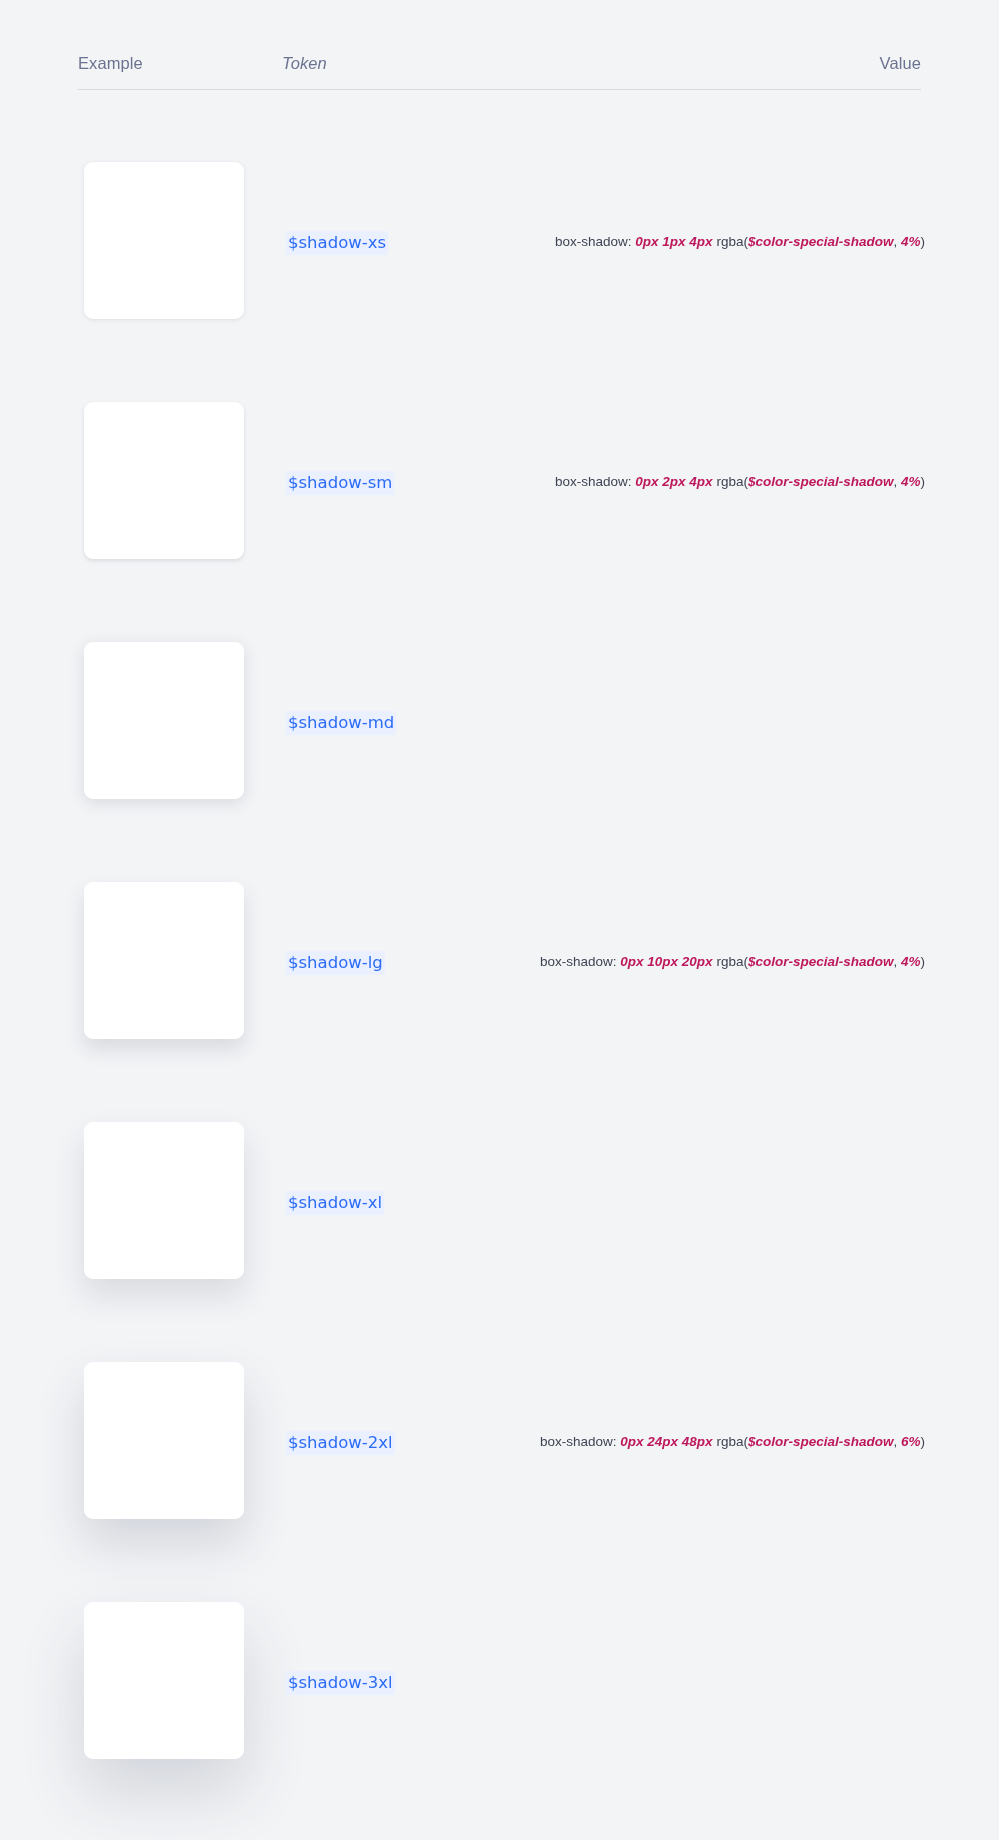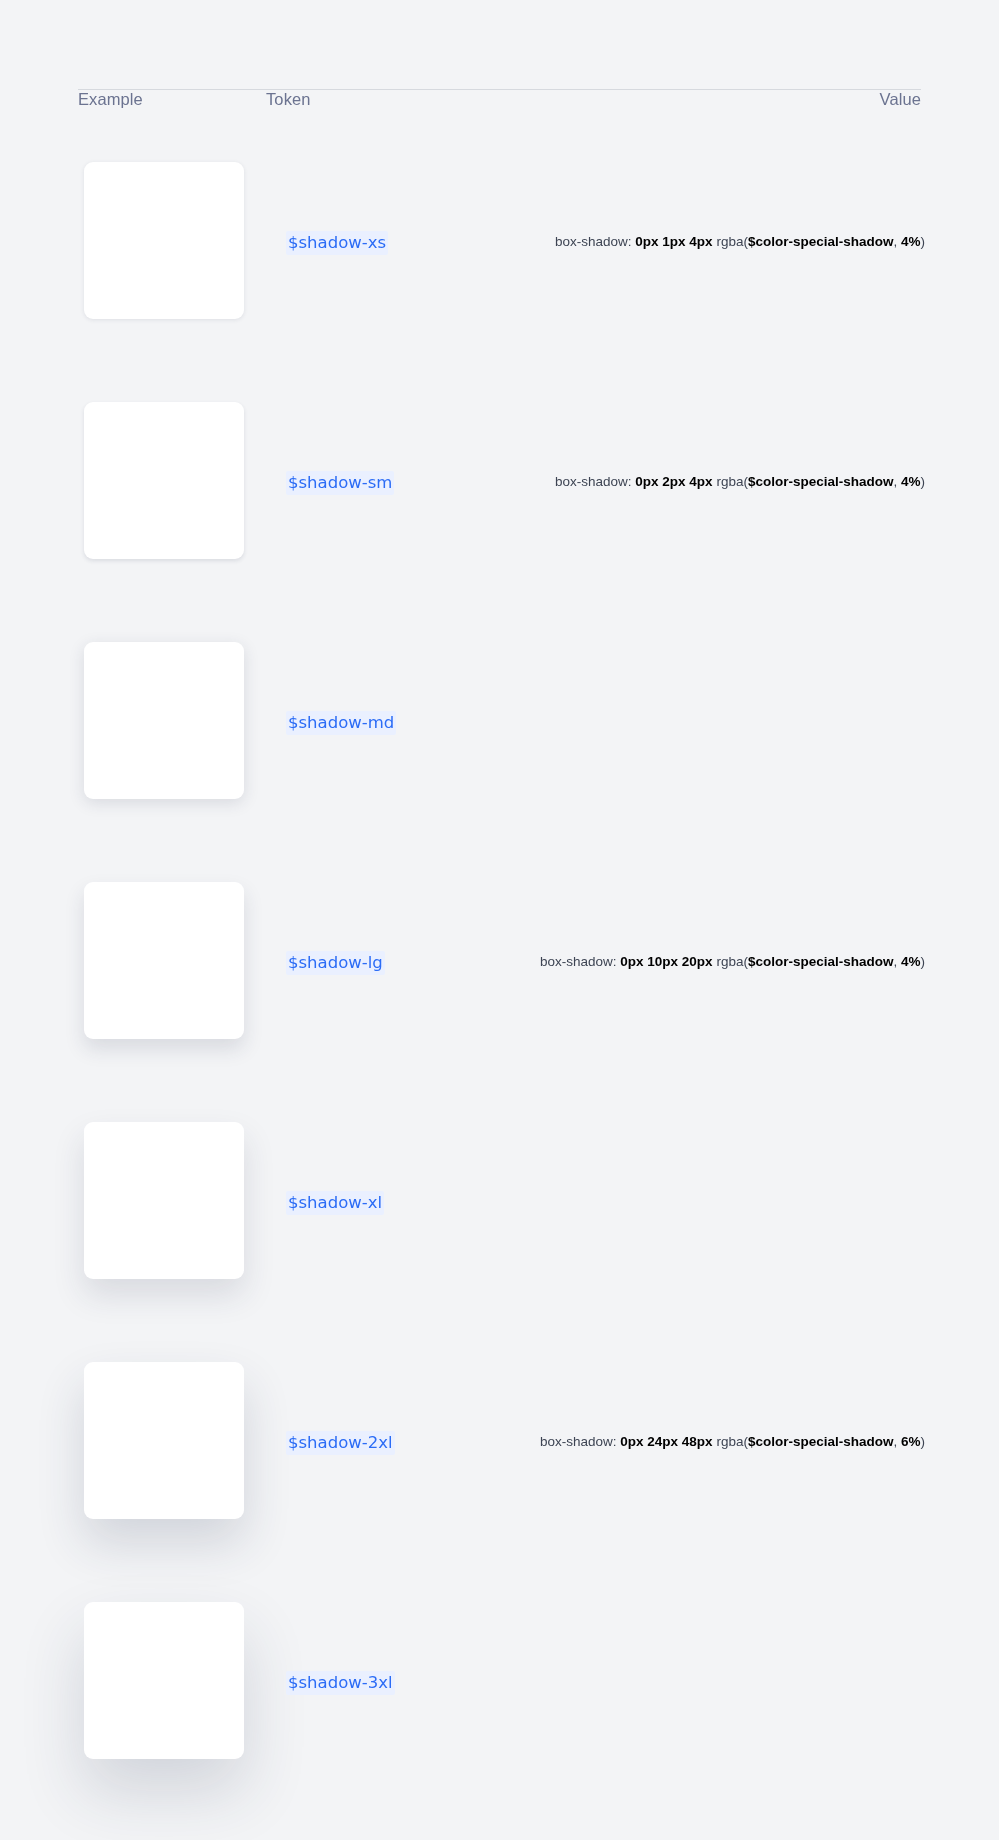--- a/index.html
+++ b/index.html
@@ -33,24 +33,23 @@
     box-sizing: border-box;
   }
   .th {
     position: absolute;
     top: 0;
     font-size: 16.5px;
     color: #6b7390;
     letter-spacing: 0.1px;
     line-height: 22px;
     white-space: nowrap;
-    margin-top: 36px;
   }
   .th-example { left: 0px; }
-  .th-token   { left: 188px; }
+  .th-token   { left: 204px; font-style: italic; }
   .th-value   { right: 0px; text-align: center; }
 
   
   .rows {
     position: absolute;
     left: 0;
     top: 0;
     width: 999px;
   }
   .row {
@@ -98,21 +97,22 @@
     right: 78px;
     top: 112px;
     font-size: 13.5px;
     line-height: 20px;
     color: #3d4453;
     white-space: nowrap;
     text-align: right;
   }
   .value .b {
     font-weight: bold;
-    color: #000000;
+    color: #be185d;
+    font-style: italic;
   }
 </style>
 </head>
 <body>
 
 <div class="page">
 
   <div class="table-header">
     <div class="th th-example">Example</div>
     <div class="th th-token">Token</div>

